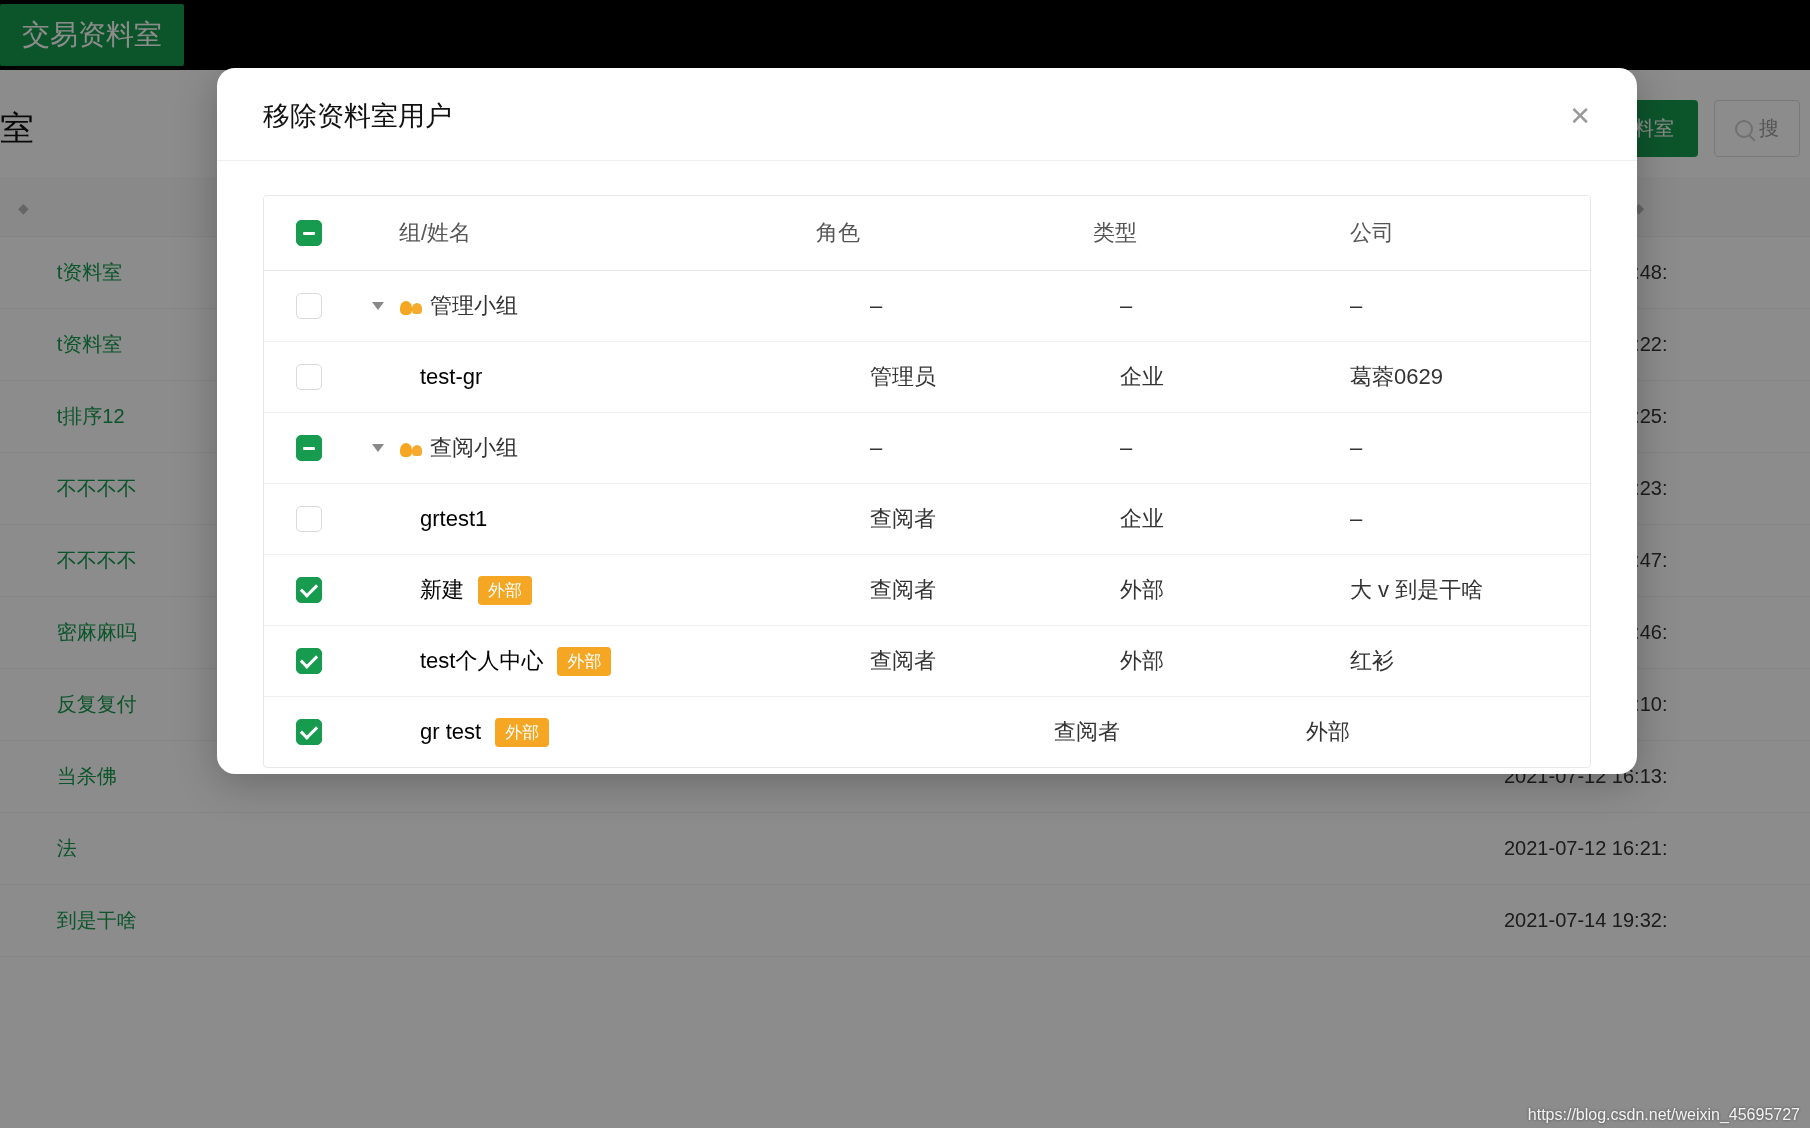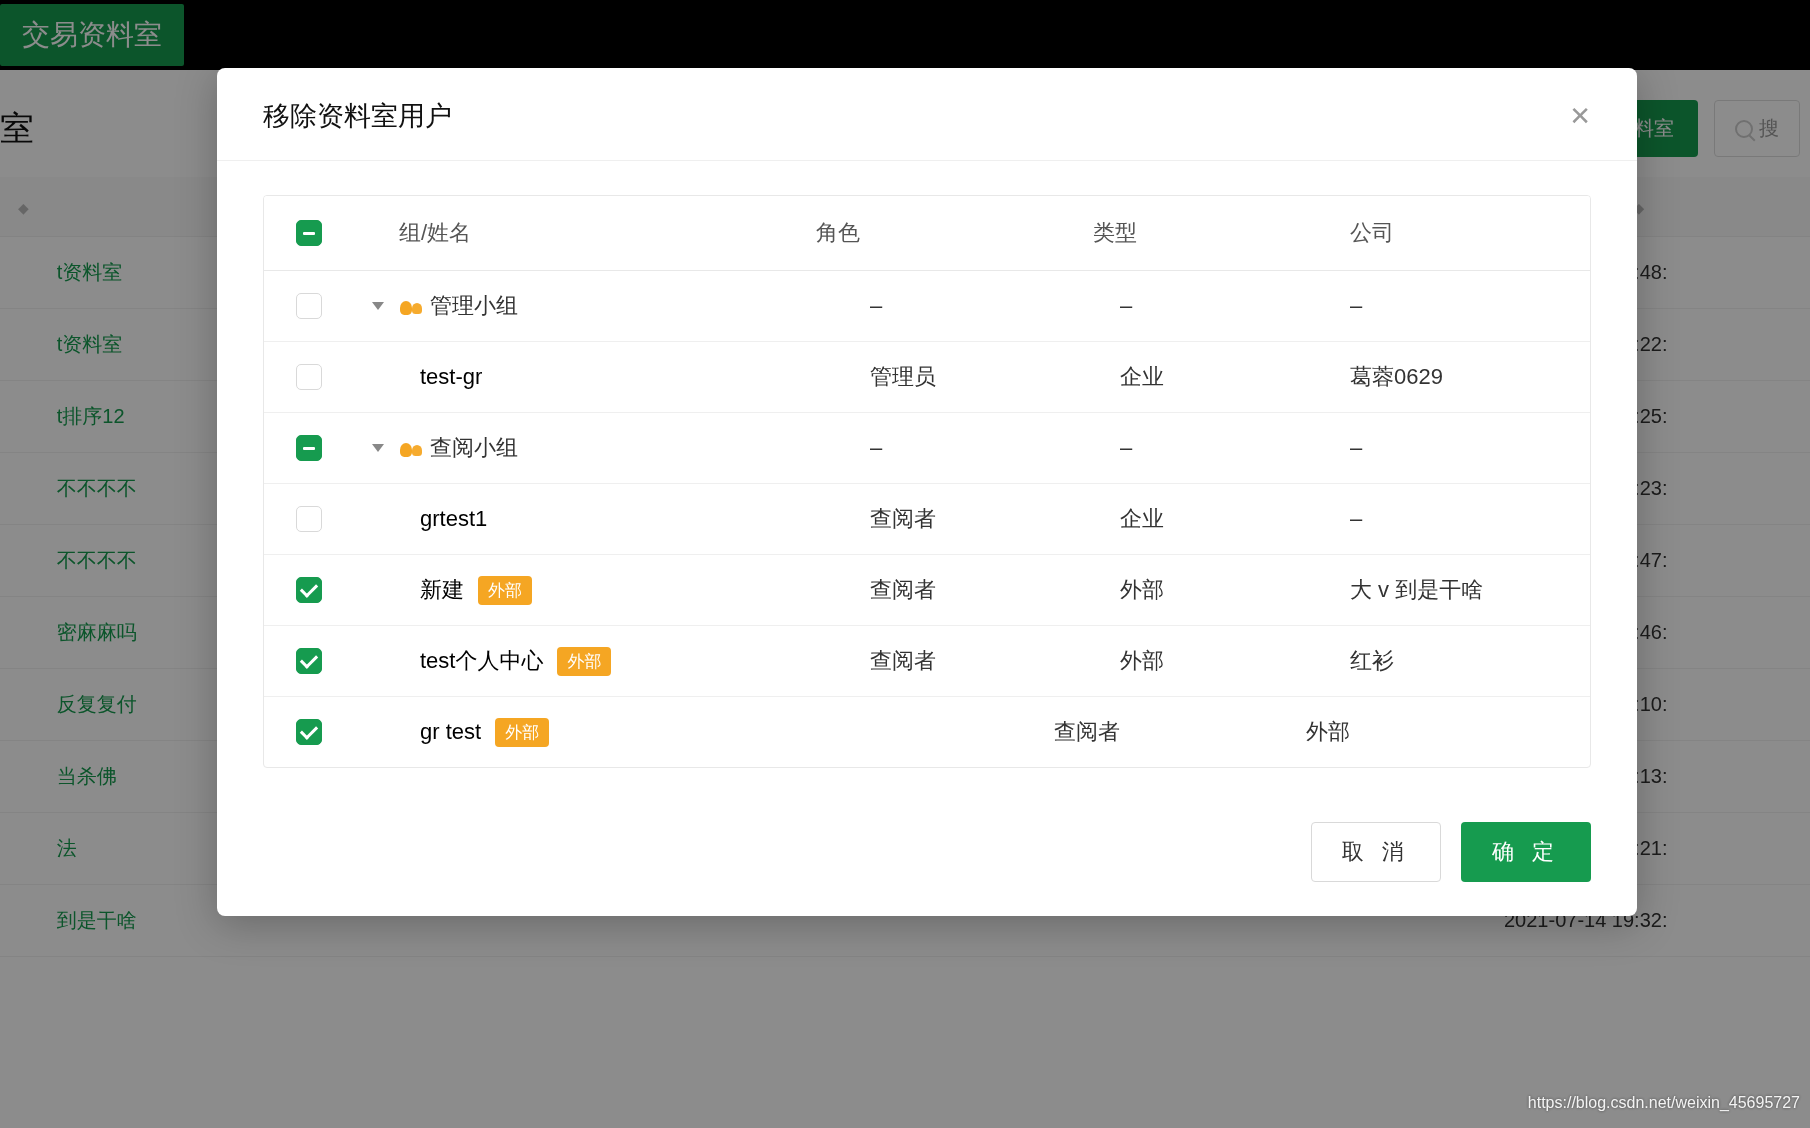--- a/index.html
+++ b/index.html
@@ -22,21 +22,21 @@
   .bg-secondary-btn { background:#fff; border:1px solid #ddd; font-size:20px; padding:14px 20px; border-radius:4px; display:flex; align-items:center; gap:6px; color:#999;}
   .bg-table { width:100%; border-collapse:collapse; }
   .bg-table th { text-align:left; font-weight:400; color:#555; font-size:20px; padding:16px 14px; background:#fafafa; border-bottom:1px solid #eee;}
   .bg-table td { font-size:20px; padding:22px 14px; border-bottom:1px solid #f0f0f0; color:#333;}
   .bg-table td.link { color:#169b4f; }
   .sort-icon { color:#bbb; font-size:14px; margin-left:4px;}
   .search-ic { width:18px; height:18px; border:2px solid #ccc; border-radius:50%; position:relative; display:inline-block;}
   .search-ic::after { content:""; position:absolute; width:2px; height:8px; background:#ccc; bottom:-6px; right:-2px; transform:rotate(-45deg);}
   
   .overlay { position:absolute; inset:0; background:rgba(0,0,0,0.45); display:flex; align-items:flex-start; justify-content:center; padding-top:68px;}
-  .modal { background:#fff; width:1420px; border-radius:8px; box-shadow:0 8px 40px rgba(0,0,0,.25); display:flex; flex-direction:column;margin-left:44px;}
+  .modal { background:#fff; width:1420px; border-radius:18px; box-shadow:0 8px 40px rgba(0,0,0,.25); display:flex; flex-direction:column;margin-left:44px;}
   .modal-header { display:flex; align-items:center; justify-content:space-between; padding:30px 46px 26px 46px;}
   .modal-title { font-size:27px; color:#111; font-weight:500;}
   .close-btn { font-size:26px; color:#999; cursor:pointer; line-height:1;}
   .modal-divider { height:1px; background:#efefef;}
   .modal-body { padding:34px 46px 6px 46px;}
   .select-row { display:flex; align-items:center; justify-content:space-between; margin-bottom:24px;}
   .select-left { display:flex; align-items:center; gap:20px;}
   .select-label { font-size:24px; color:#111;}
   .selected-count { font-size:24px; color:#111;}
   
@@ -63,21 +63,21 @@
   .people-icon { display:inline-flex; align-items:flex-end; position:relative; width:22px; height:18px;}
   .people-icon .p1, .people-icon .p2 { position:absolute; background:#f5a623; border-radius:50% 50% 35% 35%;}
   .people-icon .p1 { width:12px; height:14px; left:0; bottom:0;}
   .people-icon .p2 { width:10px; height:11px; right:0; bottom:1px; opacity:.95;}
   .badge { background:#f5a623; color:#fff; font-size:17px; padding:3px 10px; border-radius:4px; margin-left:6px;}
   
   .modal-footer { display:flex; justify-content:flex-end; gap:20px; padding:48px 46px 34px 46px;}
   .btn { font-size:22px; padding:14px 30px; border-radius:4px; cursor:pointer; border:1px solid transparent; letter-spacing:6px;}
   .btn-default { background:#fff; border-color:#d9d9d9; color:#333;}
   .btn-primary { background:#169b4f; color:#fff;}
-  .watermark { position:absolute; right:10px; bottom:16px; color:#fff; font-size:16px; opacity:.9; text-shadow:0 0 3px rgba(0,0,0,.6);}
+  .watermark { position:absolute; right:10px; bottom:4px; color:#fff; font-size:16px; opacity:.9; text-shadow:0 0 3px rgba(0,0,0,.6);}
 </style>
 </head>
 <body>
 
 <div class="bg-page">
   <div class="bg-topbar">
     <div class="bg-top-btn">交易资料室</div>
   </div>
   <div class="bg-header">
     <div class="bg-title">室</div>
@@ -261,20 +261,16 @@
       <span class="user-name">gr test</span>
       <span class="badge">外部</span>
               </div>
     <div class="cell">查阅者</div>
     <div class="cell">外部</div>
     <div class="cell"></div>
             </div>
           </div>
       </div>
     </div>
-    <div class="modal-footer">
-      <button class="btn btn-default">取 消</button>
-      <button class="btn btn-primary">确 定</button>
-    </div>
   </div>
 </div>
 
 <div class="watermark">https://blog.csdn.net/weixin_45695727</div>
 
 </body></html>

